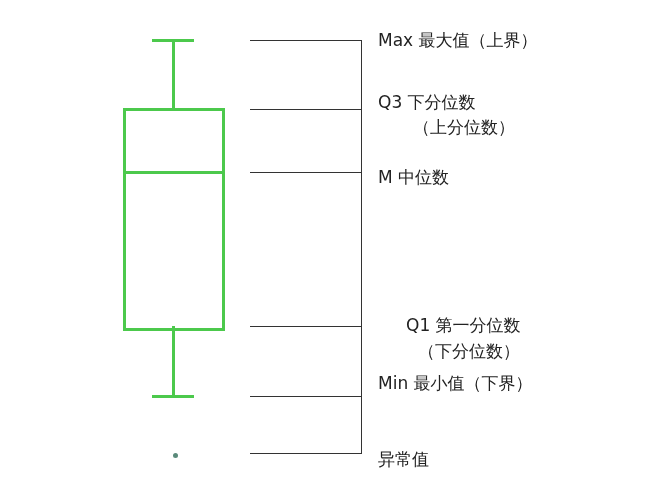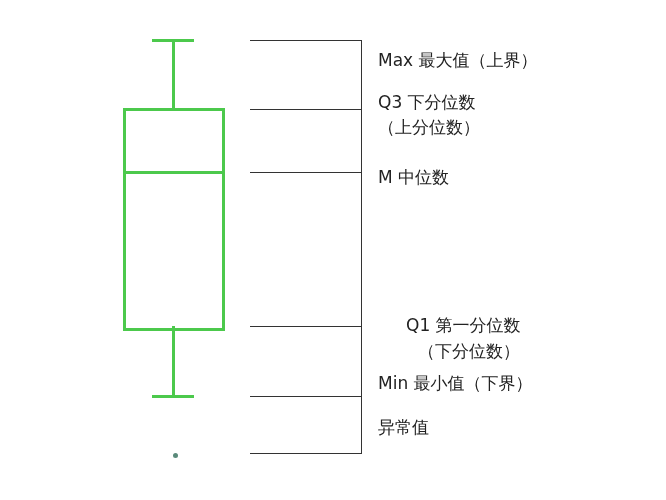--- a/index.html
+++ b/index.html
@@ -27,21 +27,21 @@
   <div class="abs" style="left:173px;top:453px;width:5px;height:5px;border-radius:50%;background:#5a8a7a;"></div>
 
   <div class="abs k" style="left:250px;top:40px;width:112px;height:1px;"></div>
   <div class="abs k" style="left:250px;top:109px;width:112px;height:1px;"></div>
   <div class="abs k" style="left:250px;top:172px;width:112px;height:1px;"></div>
   <div class="abs k" style="left:250px;top:326px;width:112px;height:1px;"></div>
   <div class="abs k" style="left:250px;top:396px;width:112px;height:1px;"></div>
   <div class="abs k" style="left:250px;top:453px;width:112px;height:1px;"></div>
   <div class="abs k" style="left:361px;top:40px;width:1px;height:414px;"></div>
 
-  <div class="lbl" style="top:49px;">Max 最大值（上界）</div>
+  <div class="lbl" style="top:29px;">Max 最大值（上界）</div>
   <div class="lbl" style="top:91px;">Q3 下分位数</div>
-  <div class="lbl" style="top:116px;">（上分位数）</div>
+  <div class="lbl" style="top:116px;margin-left:35px;">（上分位数）</div>
   <div class="lbl" style="top:166px;">M 中位数</div>
   <div class="lbl" style="top:314px;margin-left:28px;">Q1 第一分位数</div>
   <div class="lbl" style="top:340px;margin-left:40px;">（下分位数）</div>
   <div class="lbl" style="top:372px;">Min 最小值（下界）</div>
-  <div class="lbl" style="top:416px;">异常值</div>
+  <div class="lbl" style="top:448px;">异常值</div>
 </div>
 
 </body></html>

